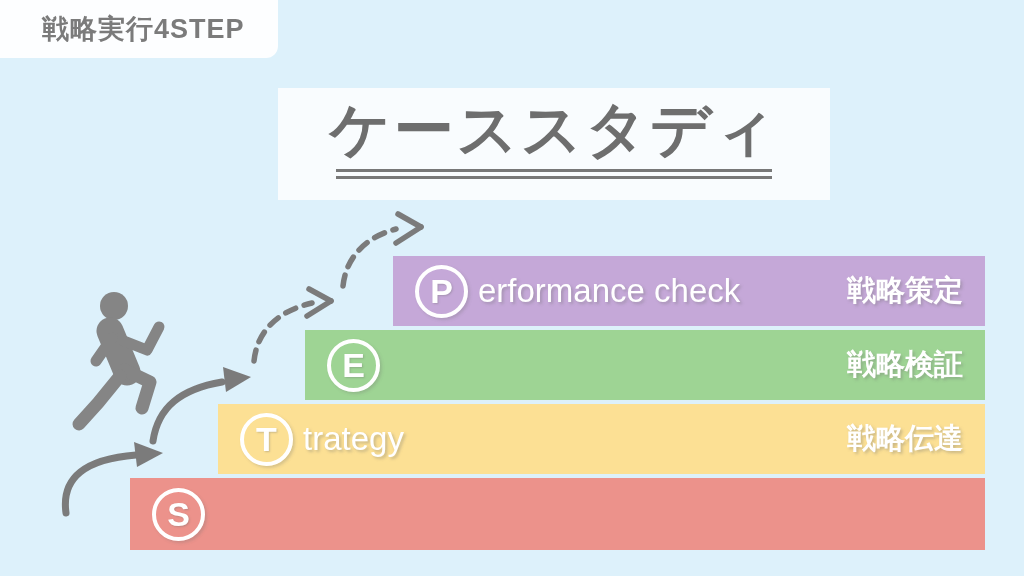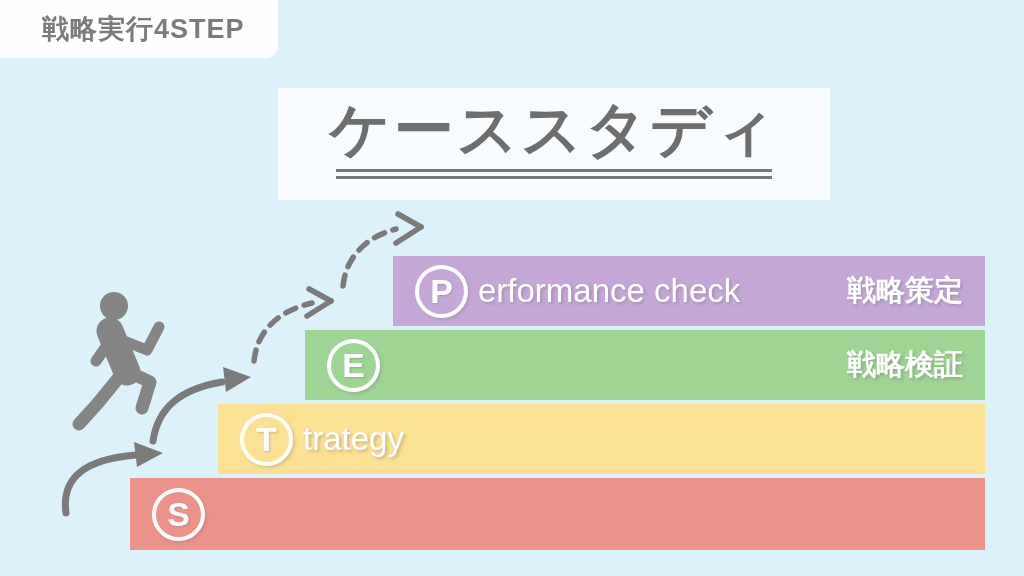--- a/index.html
+++ b/index.html
@@ -113,20 +113,21 @@
       <span class="letter">E</span>
     </div>
     <span class="jp">戦略検証</span>
   </div>
 
   <div class="step step-2" style="background: rgb(252, 224, 148);">
     <div class="circle">
       <span class="letter">T</span>
     </div>
     <span class="rest">trategy</span>
+    <span class="jp">戦略伝達</span>
   </div>
 
   <div class="step step-3" style="background: rgb(236, 146, 139);">
     <div class="circle">
       <span class="letter">S</span>
     </div>
   </div>
 
 </div>
 

